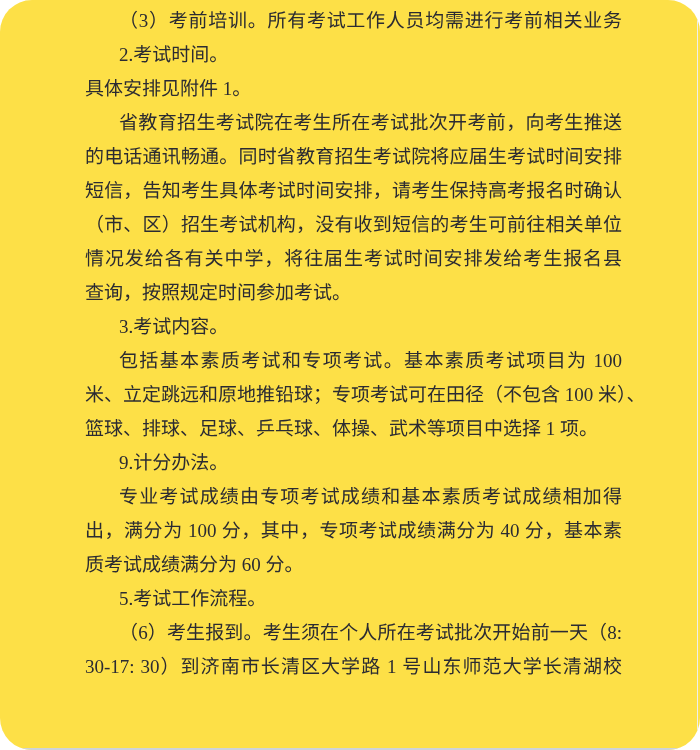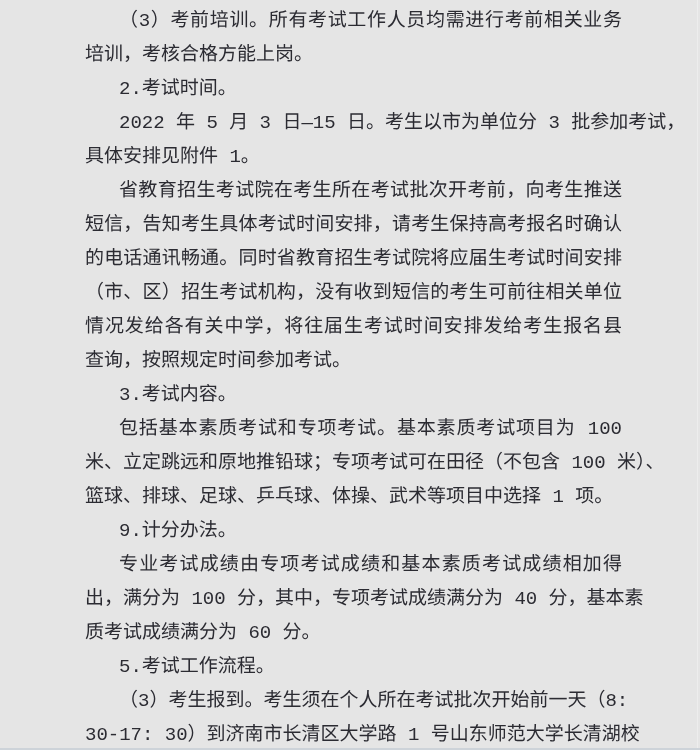--- a/index.html
+++ b/index.html
@@ -4,23 +4,24 @@
 <style>
   html, body {
     margin: 0;
     padding: 0;
     background: #ffffff;
   }
   .page {
     position: relative;
     width: 700px;
     height: 750px;
-    background: #e5e5e5;
+    background: #fde047;
     overflow: hidden;
-    font-family: Liberation Mono, monospace;
+    font-family: Liberation Serif, serif;
+    border-radius: 32px;
   }
   .textblock {
     position: absolute;
     left: 85px;
     top: 4px;
     width: 537px;
   }
   .ln {
     height: 34px;
     line-height: 34px;
@@ -55,37 +56,35 @@
     height: 2px;
     background: #cdd3d9;
   }
 </style>
 </head>
 <body>
 
 <div class="page">
   <div class="textblock">
     <div class="ln ind fill">（3）考前培训。所有考试工作人员均需进行考前相关业务</div>
-    <div class="ln">培训，考核合格方能上岗。</div>
     <div class="ln ind">2.考试时间。</div>
-    <div class="ln ind fill">2022 年 5 月 3 日—15 日。考生以市为单位分 3 批参加考试，</div>
     <div class="ln">具体安排见附件 1。</div>
     <div class="ln ind fill">省教育招生考试院在考生所在考试批次开考前，向考生推送</div>
+    <div class="ln fill">的电话通讯畅通。同时省教育招生考试院将应届生考试时间安排</div>
     <div class="ln fill">短信，告知考生具体考试时间安排，请考生保持高考报名时确认</div>
-    <div class="ln fill">的电话通讯畅通。同时省教育招生考试院将应届生考试时间安排</div>
     <div class="ln fill">（市、区）招生考试机构，没有收到短信的考生可前往相关单位</div>
     <div class="ln fill">情况发给各有关中学，将往届生考试时间安排发给考生报名县</div>
     <div class="ln">查询，按照规定时间参加考试。</div>
     <div class="ln ind">3.考试内容。</div>
     <div class="ln ind fill">包括基本素质考试和专项考试。基本素质考试项目为 100</div>
     <div class="ln fill">米、立定跳远和原地推铅球；专项考试可在田径（不包含 100 米）、</div>
     <div class="ln">篮球、排球、足球、乒乓球、体操、武术等项目中选择 1 项。</div>
     <div class="ln ind">9.计分办法。</div>
     <div class="ln ind fill">专业考试成绩由专项考试成绩和基本素质考试成绩相加得</div>
     <div class="ln fill">出，满分为 100 分，其中，专项考试成绩满分为 40 分，基本素</div>
     <div class="ln">质考试成绩满分为 60 分。</div>
     <div class="ln ind">5.考试工作流程。</div>
-    <div class="ln ind fill">（3）考生报到。考生须在个人所在考试批次开始前一天（8:</div>
+    <div class="ln ind fill">（6）考生报到。考生须在个人所在考试批次开始前一天（8:</div>
     <div class="ln fill">30-17: 30）到济南市长清区大学路 1 号山东师范大学长清湖校</div>
   </div>
   <div class="edge-right"></div>
   <div class="edge-bottom"></div>
 </div>
 
 </body></html>

